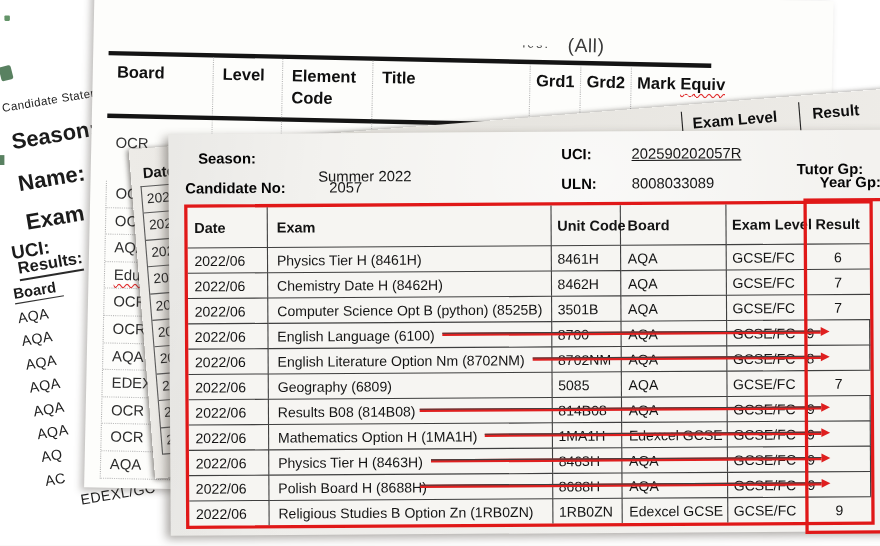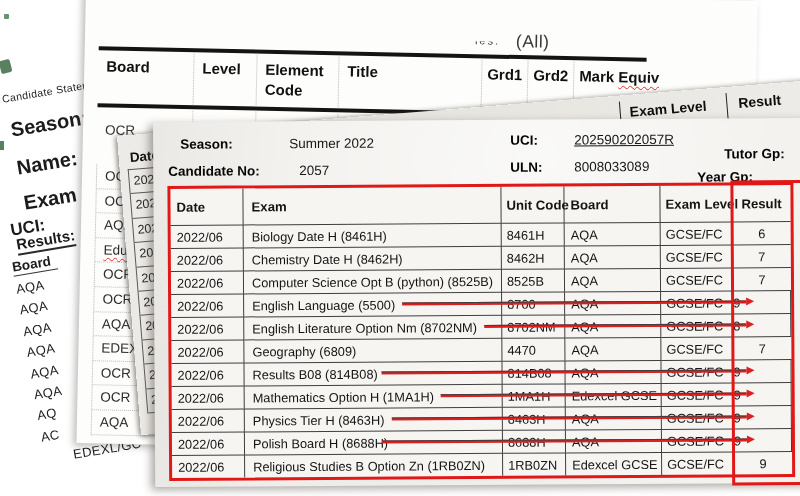--- a/index.html
+++ b/index.html
@@ -68,26 +68,26 @@
   .pd{position:absolute;left:153px;top:122px;width:700px;height:365px;z-index:4;
       background:
         linear-gradient(97deg, rgba(0,0,0,.04) 0%, rgba(255,255,255,0) 20%),
         radial-gradient(ellipse at 55% 10%, rgba(255,255,255,.55), rgba(255,255,255,0) 45%),
         radial-gradient(ellipse at 25% 75%, rgba(0,0,0,.035), rgba(0,0,0,0) 55%),
         #f3f2ef;
       transform:rotate(-.35deg);transform-origin:left top;
       box-shadow:-4px 3px 9px rgba(70,64,58,.45);}
   .pd .lbl{position:absolute;font-weight:bold;font-size:13.5px;color:#050505;white-space:nowrap;}
   .pd .val{position:absolute;font-size:13.5px;color:#181818;white-space:nowrap;}
-  .s-season-l{left:27px;top:15px;} .s-season-v{left:136px;top:15px;}
+  .s-season-l{left:27px;top:15px;} .s-season-v{left:136px;top:32px;}
   .s-uci-l{left:357px;top:13px;}   .s-uci-v{left:421px;top:13px;text-decoration:underline;}
   .s-tutor-l{left:571px;top:28px;}
   .s-cand-l{left:15px;top:42px;}   .s-cand-v{left:146px;top:42px;}
   .s-uln-l{left:357px;top:40px;}   .s-uln-v{left:421px;top:40px;}
-  .s-year-l{left:544px;top:40px;margin-top:11px;}
+  .s-year-l{left:592px;top:40px;}
 
   .pd-table{position:absolute;left:14px;top:64px;width:626px;}
   .pd-grid{border:3px solid var(--red);background:#f6f5f2;position:relative;}
   .s-row{display:grid;grid-template-columns:73px 258px 63px 96px 72px 58px;position:relative;height:23px;}
   .s-row>div{border-right:1.4px solid #3f3f3f;border-top:1.4px solid #3f3f3f;
              display:flex;align-items:center;font-size:12.8px;color:#141414;
              white-space:nowrap;overflow:visible;box-sizing:border-box;}
   .s-row>div:last-child{border-right:none;justify-content:center;}
   .s-head{height:36px;}
   .s-head>div{border-top:none;font-weight:bold;font-size:13.2px;}
@@ -201,21 +201,21 @@
         <div class="c-exam">Exam</div>
         <div class="c-unit">Unit Code</div>
         <div class="c-board">Board</div>
         <div class="c-lvl">Exam Level</div>
         <div>Result</div>
       </div>
 
       <div class="s-row">
           <div class="c-date">2022/06</div>
           <div class="c-exam">
-            <span style="display: inline-block;">Biology Date H (8461H)</span>
+            <span style="display: inline-block;">Physics Tier H (8461H)</span>
           </div>
           <div class="c-unit">8461H</div>
           <div class="c-board">AQA</div>
           <div class="c-lvl">GCSE/FC</div>
           <div class="">6</div>
         </div>
         <div class="s-row">
           <div class="c-date">2022/06</div>
           <div class="c-exam">
             <span style="display: inline-block;">Chemistry Date H (8462H)</span>
@@ -223,29 +223,29 @@
           <div class="c-unit">8462H</div>
           <div class="c-board">AQA</div>
           <div class="c-lvl">GCSE/FC</div>
           <div class="">7</div>
         </div>
         <div class="s-row">
           <div class="c-date">2022/06</div>
           <div class="c-exam">
             <span style="display: inline-block;">Computer Science Opt B (python) (8525B)</span>
           </div>
-          <div class="c-unit">8525B</div>
+          <div class="c-unit">3501B</div>
           <div class="c-board">AQA</div>
           <div class="c-lvl">GCSE/FC</div>
           <div class="">7</div>
         </div>
         <div class="s-row">
           <div class="c-date">2022/06</div>
           <div class="c-exam">
-            <span style="display: inline-block;">English Language (5500)</span>
+            <span style="display: inline-block;">English Language (6100)</span>
           </div>
           <div class="c-unit">8700</div>
           <div class="c-board">AQA</div>
           <div class="c-lvl">GCSE/FC</div>
           <div class="">9</div>
           <div class="arrow" style="left: 231px; width: 344px;"></div>
         </div>
         <div class="s-row">
           <div class="c-date">2022/06</div>
           <div class="c-exam">
@@ -255,21 +255,21 @@
           <div class="c-board">AQA</div>
           <div class="c-lvl">GCSE/FC</div>
           <div class="">8</div>
           <div class="arrow" style="left: 313px; width: 262px;"></div>
         </div>
         <div class="s-row">
           <div class="c-date">2022/06</div>
           <div class="c-exam">
             <span style="display: inline-block;">Geography (6809)</span>
           </div>
-          <div class="c-unit">4470</div>
+          <div class="c-unit">5085</div>
           <div class="c-board">AQA</div>
           <div class="c-lvl">GCSE/FC</div>
           <div class="">7</div>
         </div>
         <div class="s-row">
           <div class="c-date">2022/06</div>
           <div class="c-exam">
             <span style="display: inline-block;">Results B08 (814B08)</span>
           </div>
           <div class="c-unit">814B08</div>

